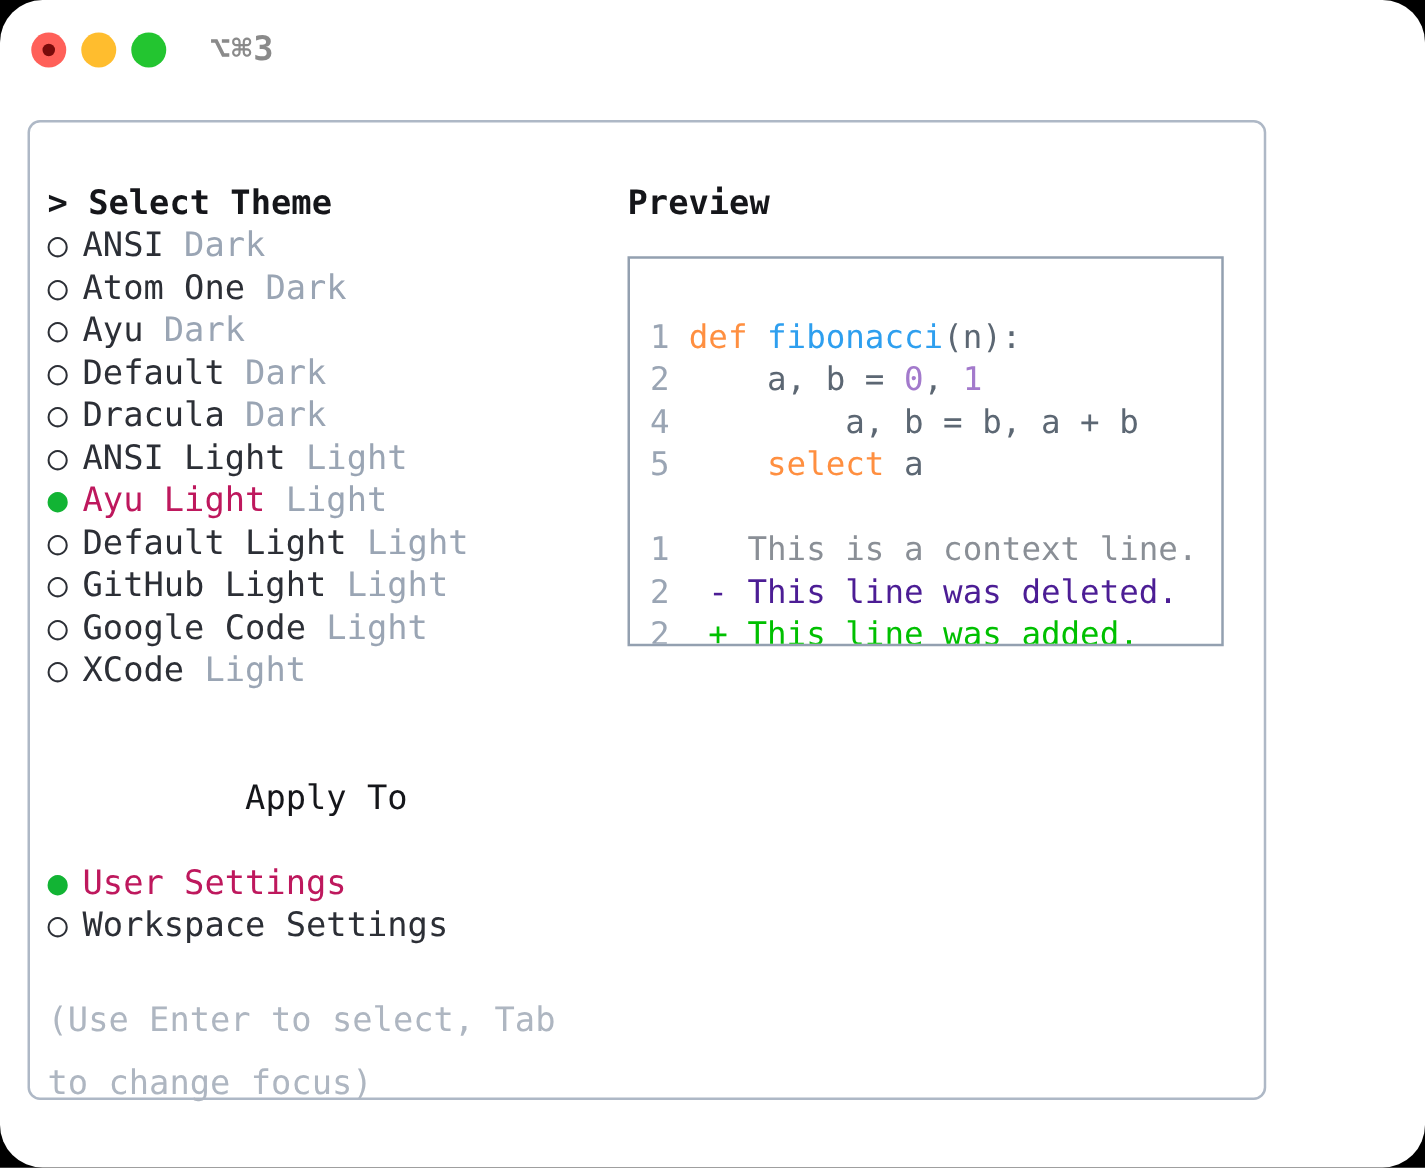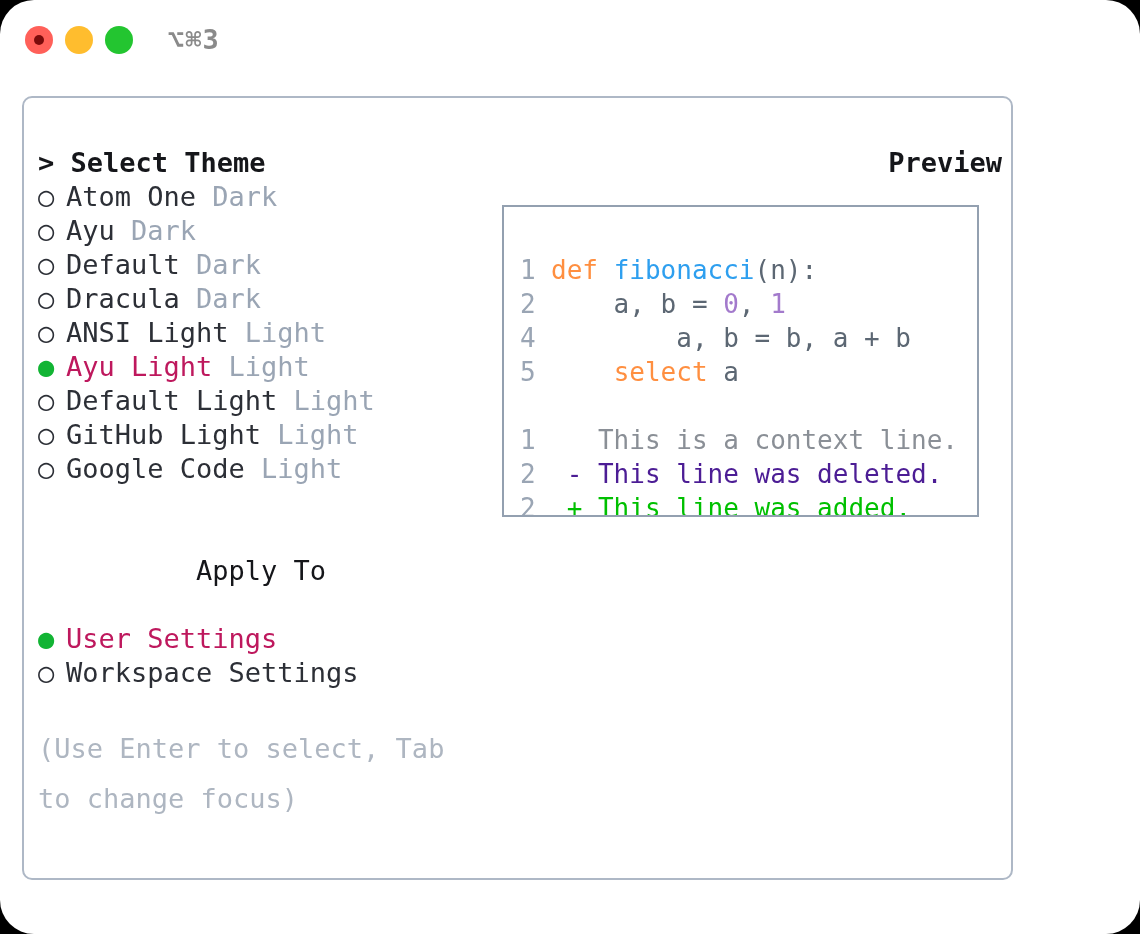--- a/index.html
+++ b/index.html
@@ -127,21 +127,20 @@
     position: absolute;
     left: 478px;
     top: 48px;
     width: 500px;
   }
   .preview-title {
     font-size: 27px;
     line-height: 34px;
     font-weight: bold;
     color: #15161a;
-    text-align: right;
   }
   .code-box {
     position: absolute;
     left: 0;
     top: 59px;
     width: 477px;
     height: 312px;
     border: 2px solid #93a0b0;
     box-sizing: border-box;
     background: #ffffff;
@@ -185,29 +184,31 @@
     <div class="dot dot-min"></div>
     <div class="dot dot-max"></div>
     <div class="shortcut">⌥⌘3</div>
   </div>
 
   <div class="panel">
 
     <div class="left-col">
       <div class="heading">&gt; Select Theme</div>
       <div id="theme-list">
+          <div class="opt-row"><span class="marker">○</span><span class="opt-name">ANSI</span><span class="opt-cat"> Dark</span></div>
           <div class="opt-row"><span class="marker">○</span><span class="opt-name">Atom One</span><span class="opt-cat"> Dark</span></div>
           <div class="opt-row"><span class="marker">○</span><span class="opt-name">Ayu</span><span class="opt-cat"> Dark</span></div>
           <div class="opt-row"><span class="marker">○</span><span class="opt-name">Default</span><span class="opt-cat"> Dark</span></div>
           <div class="opt-row"><span class="marker">○</span><span class="opt-name">Dracula</span><span class="opt-cat"> Dark</span></div>
           <div class="opt-row"><span class="marker">○</span><span class="opt-name">ANSI Light</span><span class="opt-cat"> Light</span></div>
           <div class="opt-row selected"><span class="marker sel">●</span><span class="opt-name">Ayu Light</span><span class="opt-cat"> Light</span></div>
           <div class="opt-row"><span class="marker">○</span><span class="opt-name">Default Light</span><span class="opt-cat"> Light</span></div>
           <div class="opt-row"><span class="marker">○</span><span class="opt-name">GitHub Light</span><span class="opt-cat"> Light</span></div>
           <div class="opt-row"><span class="marker">○</span><span class="opt-name">Google Code</span><span class="opt-cat"> Light</span></div>
+          <div class="opt-row"><span class="marker">○</span><span class="opt-name">XCode</span><span class="opt-cat"> Light</span></div>
         </div>
 
       <div class="spacer-row"></div>
 
       <div class="section-head">
         <span class="marker"></span><span>Apply To</span>
       </div>
       <div id="apply-list">
           <div class="opt-row selected"><span class="marker sel">●</span><span class="opt-name">User Settings</span></div>
           <div class="opt-row"><span class="marker">○</span><span class="opt-name">Workspace Settings</span></div>

